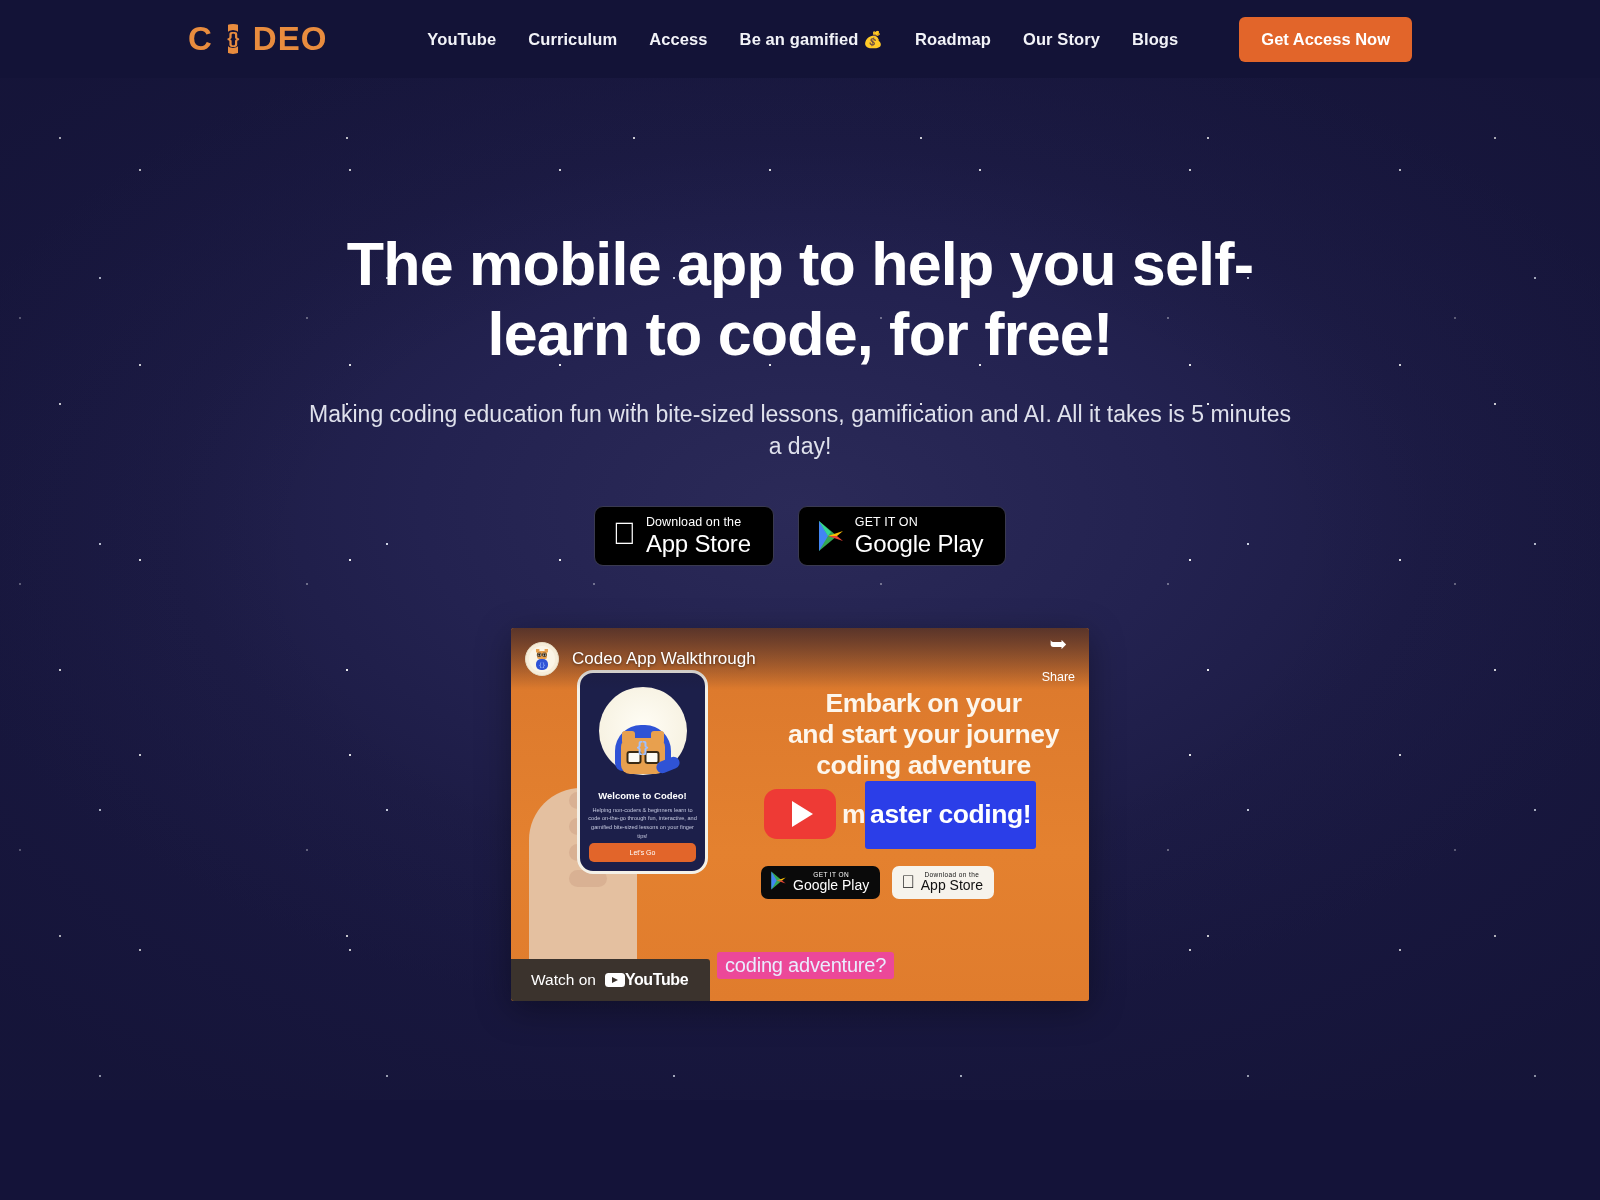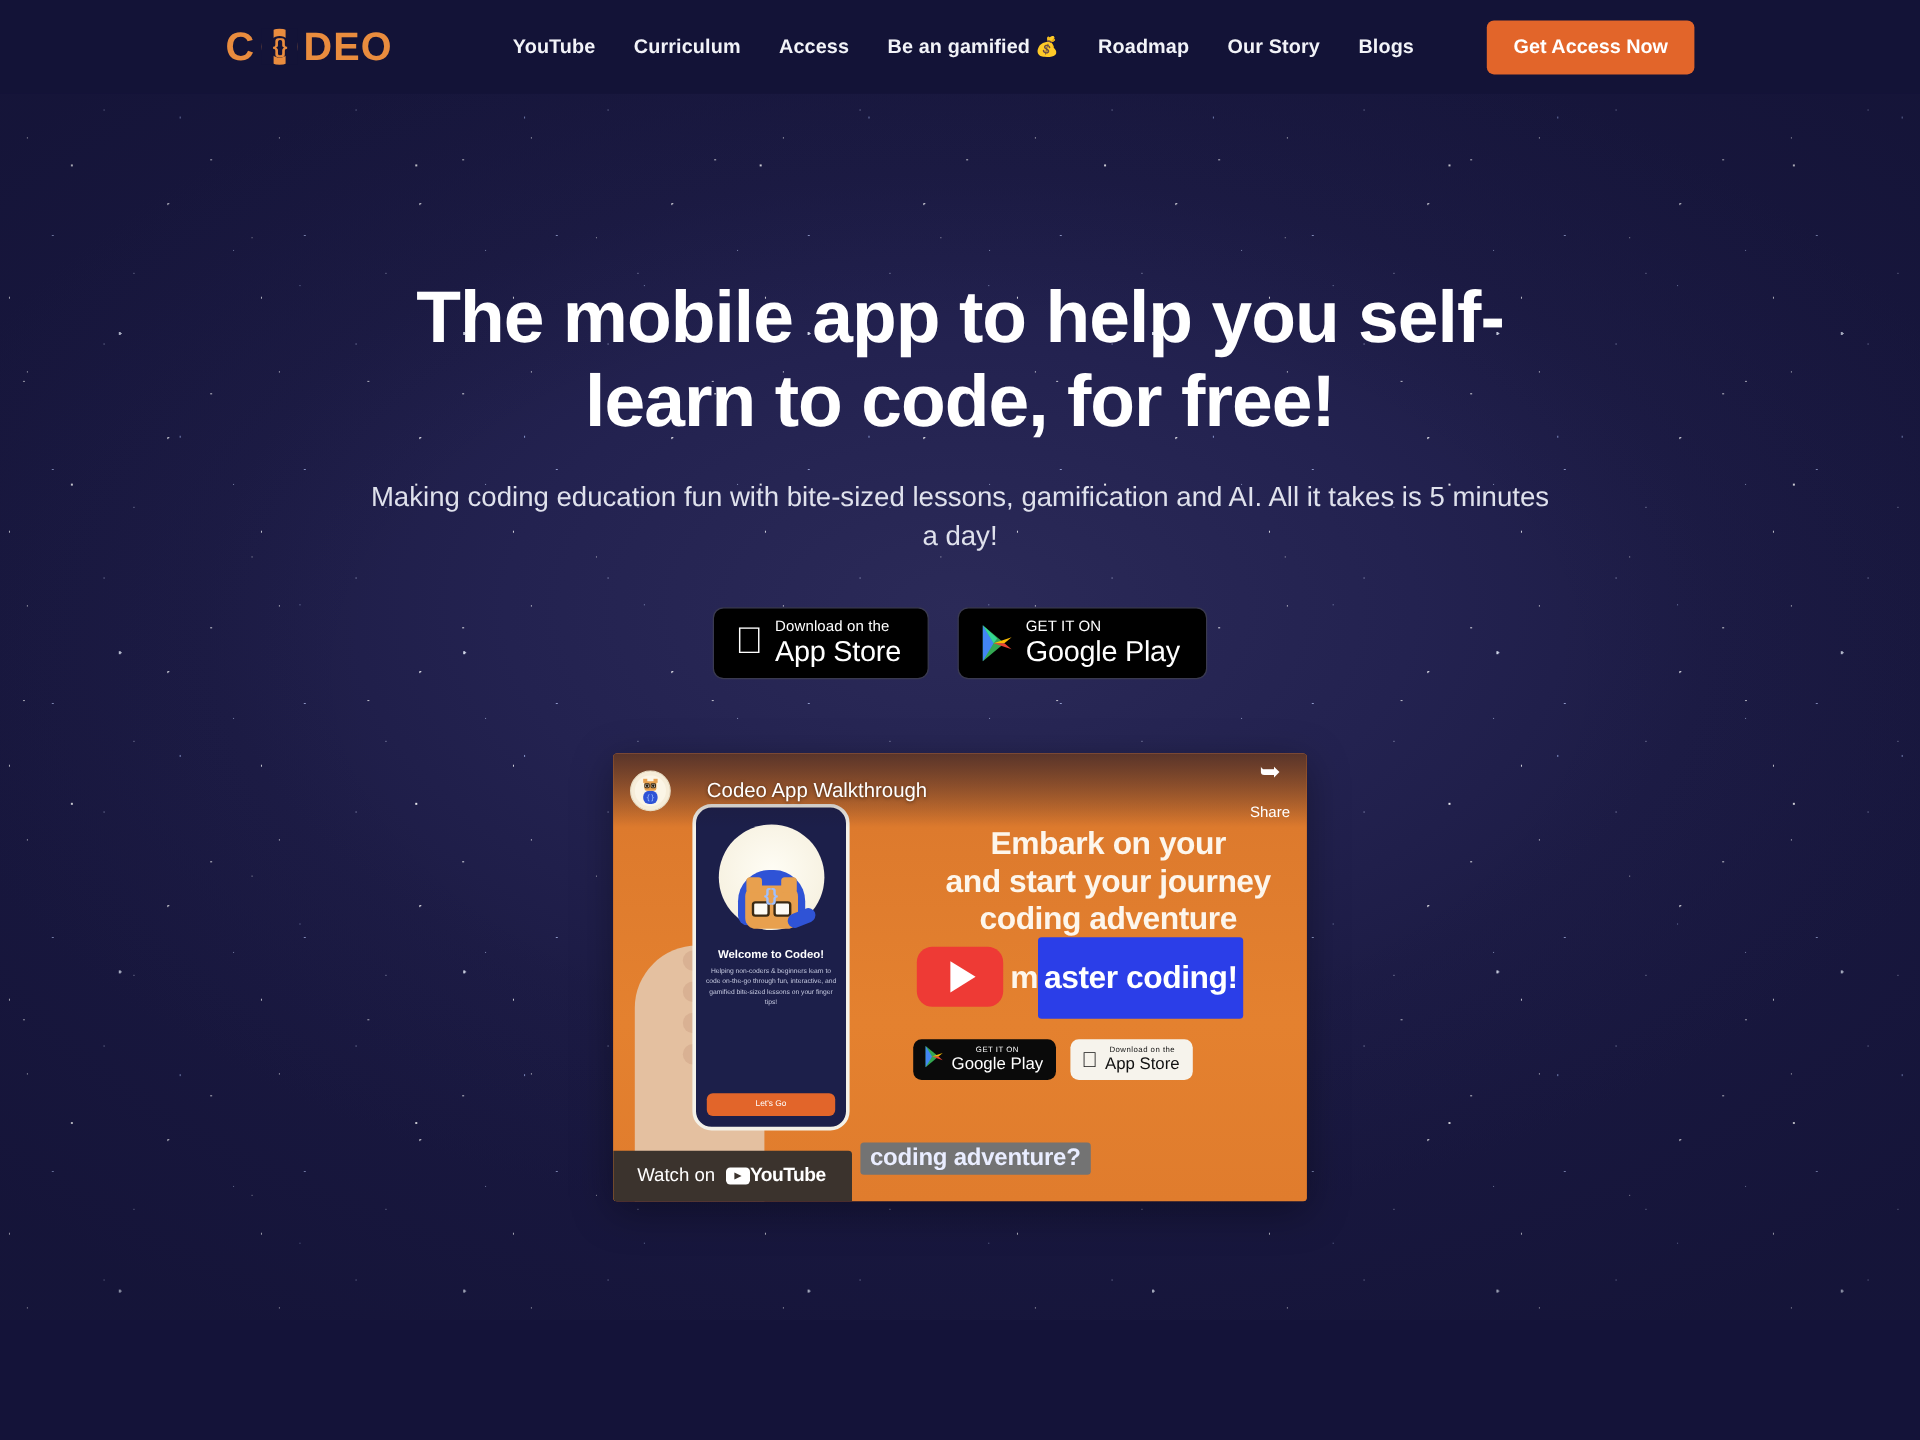--- a/index.html
+++ b/index.html
@@ -150,30 +150,30 @@
     background:linear-gradient(180deg, rgba(30,22,40,.55) 0%, rgba(30,22,40,0) 100%);
     z-index:6;
   }
   .yt-avatar {
     width:34px;height:34px;border-radius:50%;
     background:#f6edd9; border:1px solid #e7dcc4;
     display:flex;align-items:center;justify-content:center;
     overflow:hidden; flex:none;
   }
   .yt-title {
-    margin-left:30px; color:#fff; font-size:17px; font-weight:400;
+    margin-left:13px; color:#fff; font-size:17px; font-weight:400;
     text-shadow:0 1px 3px rgba(0,0,0,.5); cursor:pointer;
   }
   .yt-share { margin-left:auto; text-align:center; color:#fff; cursor:pointer; }
   .yt-share-arrow { font-size:21px; line-height:1; display:block; }
   .yt-share-label { font-size:12.5px; display:block; margin-top:16px; }
 
   
   .phone {
-    position:absolute; left:66px; top:42px; width:131px; height:272px;
+    position:absolute; left:66px; top:42px; width:131px; height:204px;
     background:#1c1f4a; border:3px solid #f4f1e8; border-radius:16px;
     overflow:hidden; z-index:4;
   }
   .phone-mascot {
     margin:14px auto 0; width:88px; height:88px; border-radius:50%;
     background:radial-gradient(circle at 50% 45%, #fffdf5 0%, #f7f2e2 70%, #efe8d4 100%);
     position:relative; display:flex; align-items:flex-end; justify-content:center;
   }
   .mascot-body {
     width:56px; height:46px; background:#2f53d6;
@@ -239,22 +239,22 @@
   }
   .vb.dark { background:#0a0a0a; }
   .vb.light { background:#f6f3ec; }
   .vb-s { font-size:6.5px; letter-spacing:.4px; display:block; }
   .vb-b { font-size:14px; font-weight:500; display:block; line-height:1.05; }
   .vb.dark .vb-s, .vb.dark .vb-b { color:#fff; }
   .vb.light .vb-s, .vb.light .vb-b { color:#111; }
 
   .v-caption {
     position:absolute; left:206px; bottom:22px; z-index:6;
-    background:#737373; color:#e9edff;
-    font-size:20px; font-weight:700; padding:2px 8px; border-radius:3px;
+    background:#ec4899; color:#e9edff;
+    font-size:20px; font-weight:400; padding:2px 8px; border-radius:3px;
     letter-spacing:-.2px;
   }
 
   .play-btn {
     position:absolute; left:50%; top:50%; transform:translate(-50%,-50%);
     width:72px; height:50px; background:#ee3a35; border-radius:13px;
     display:flex; align-items:center; justify-content:center; z-index:8;
     cursor:pointer;
   }
   .play-tri {

